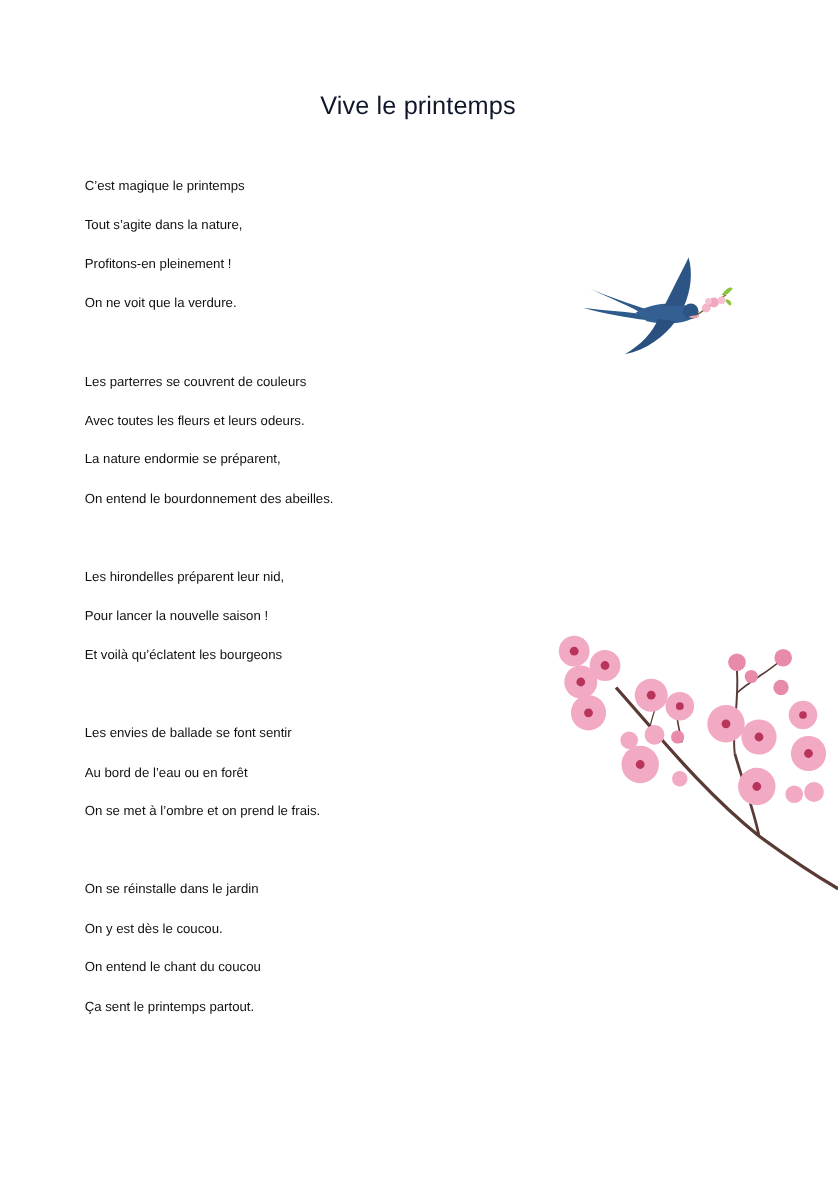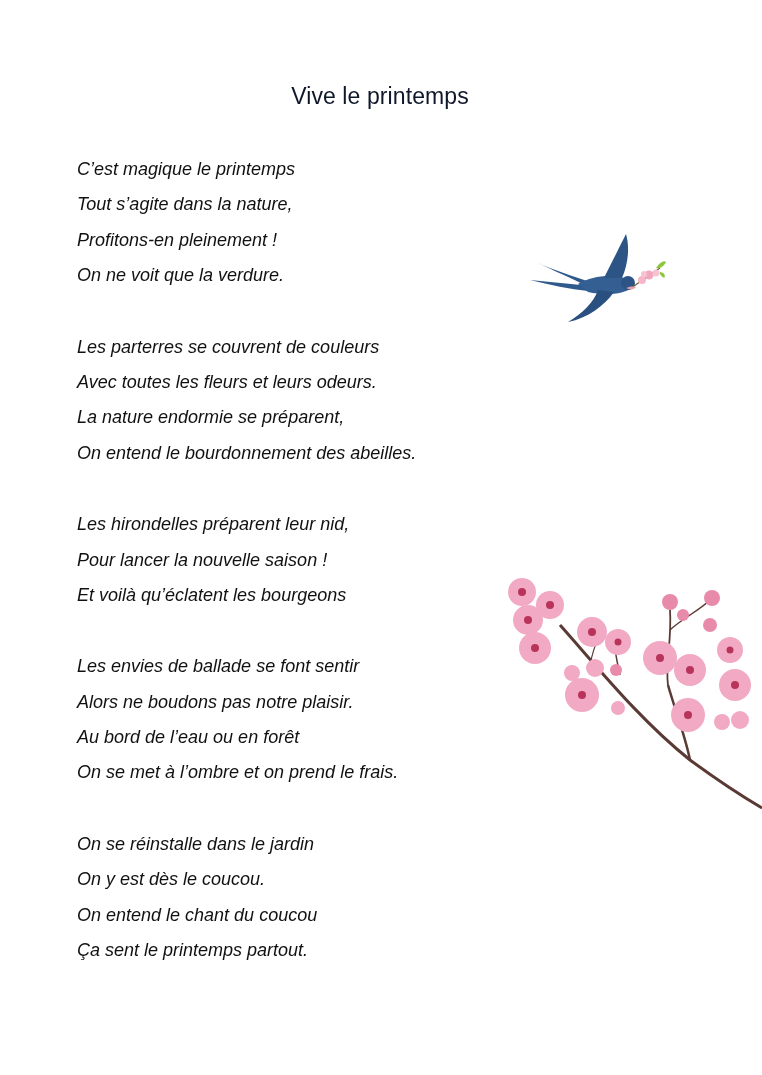--- a/index.html
+++ b/index.html
@@ -2,21 +2,21 @@
 <html><head>
   <meta charset="utf-8">
   <style>
     html, body { margin: 0; padding: 0; background: #ffffff; }
     body { width: 762px; height: 1075px; position: relative; overflow: hidden;
            font-family: "Liberation Sans", sans-serif; color: #111111; }
     .title { position: absolute; left: 0; width: 760px; top: 83px; text-align: center;
              font-size: 23px; color: #0f172a; letter-spacing: 0.1px; }
     .poem { position: absolute; left: 77px; top: 156px; }
     .stanza { margin-bottom: 36px; }
-    .line { font-size: 18px; height: 35.4px; line-height: 26px; white-space: nowrap; font-style: italic; }
+    .line { font-size: 12px; height: 35.4px; line-height: 26px; white-space: nowrap; }
     .bird { position: absolute; left: 528px; top: 232px; width: 140px; height: 92px; }
     .blossom { position: absolute; left: 500px; top: 570px; width: 262px; height: 240px; }
   </style>
 </head>
 <body>
 
 <div class="title">Vive le printemps</div>
 
 <div class="poem">
   <div class="stanza">
@@ -31,21 +31,20 @@
     <div class="line">La nature endormie se préparent,</div>
     <div class="line">On entend le bourdonnement des abeilles.</div>
   </div>
   <div class="stanza">
     <div class="line">Les hirondelles préparent leur nid,</div>
     <div class="line">Pour lancer la nouvelle saison !</div>
     <div class="line">Et voilà qu’éclatent les bourgeons</div>
   </div>
   <div class="stanza">
     <div class="line">Les envies de ballade se font sentir</div>
-    <div class="line">Alors ne boudons pas notre plaisir.</div>
     <div class="line">Au bord de l’eau ou en forêt</div>
     <div class="line">On se met à l’ombre et on prend le frais.</div>
   </div>
   <div class="stanza">
     <div class="line">On se réinstalle dans le jardin</div>
     <div class="line">On y est dès le coucou.</div>
     <div class="line">On entend le chant du coucou</div>
     <div class="line">Ça sent le printemps partout.</div>
   </div>
 </div>

